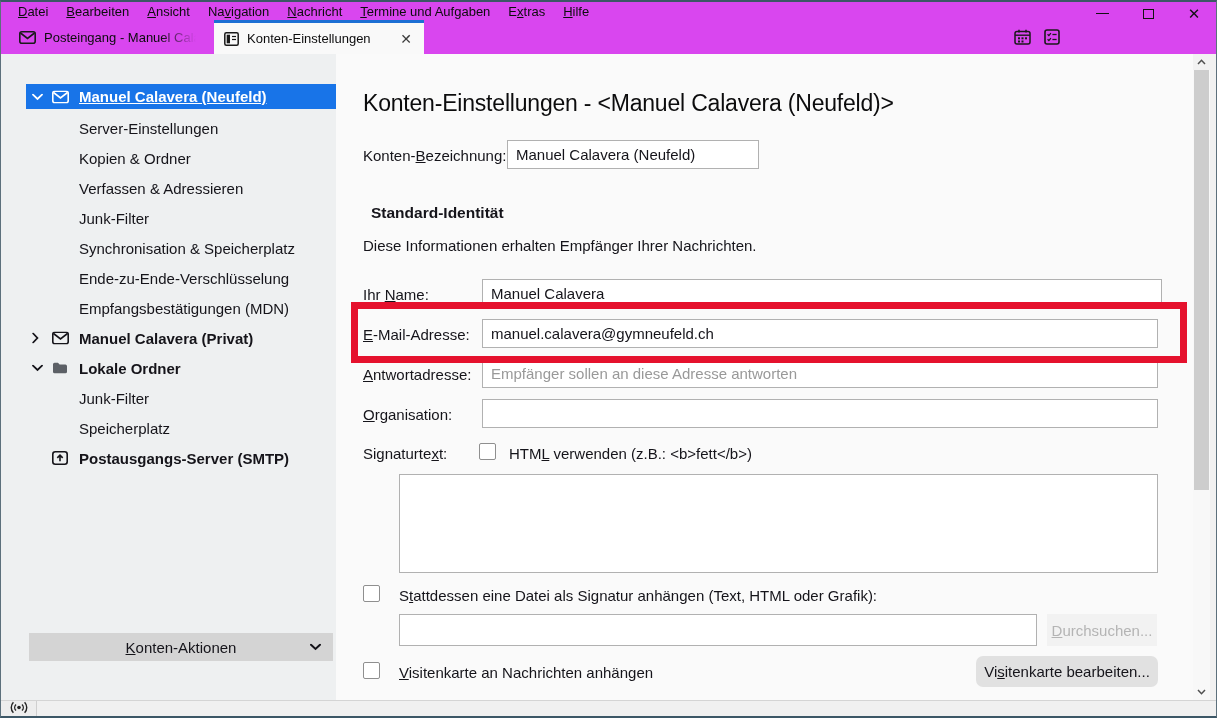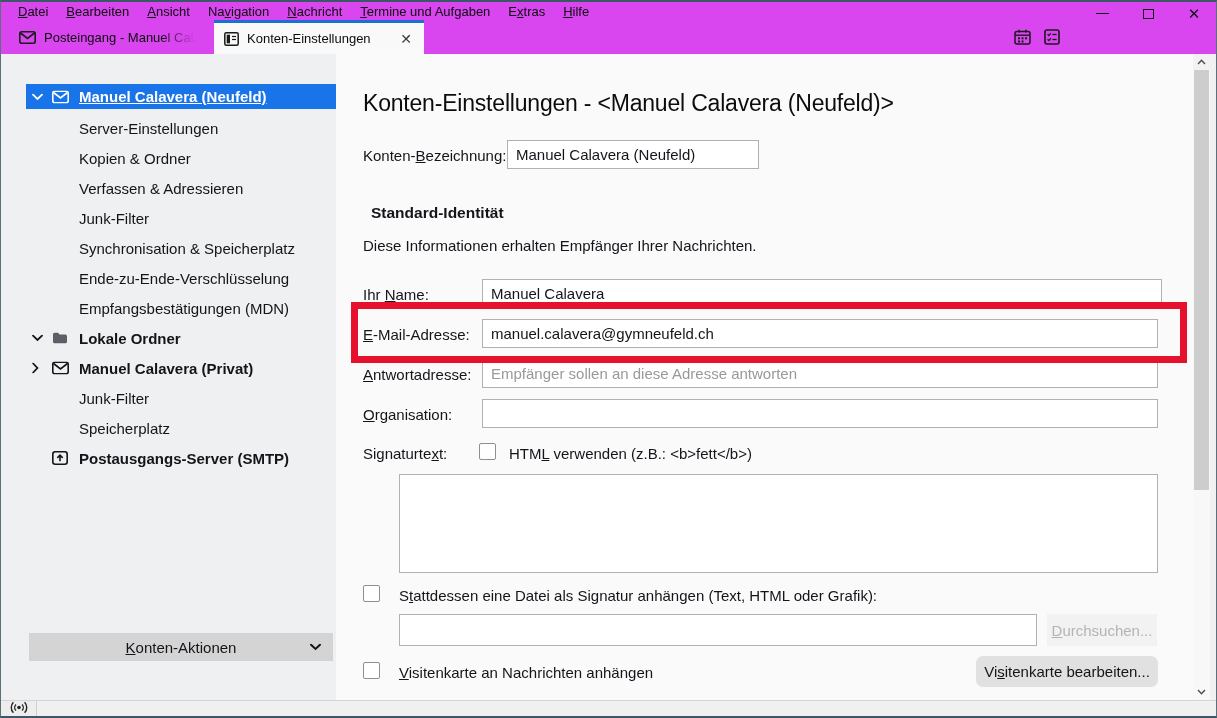--- a/index.html
+++ b/index.html
@@ -181,44 +181,44 @@
             <span class="tlabel">Synchronisation &amp; Speicherplatz</span>
           </div>
           <div class="tree-row">
             <span class="tlabel">Ende-zu-Ende-Verschlüsselung</span>
           </div>
           <div class="tree-row">
             <span class="tlabel">Empfangsbestätigungen (MDN)</span>
           </div>
           <div class="tree-row bold">
             <span class="chev">
-              <svg width="11" height="7" viewBox="0 0 11 7">
-                <path d="M1 1.2 L5.5 5.4 L10 1.2" fill="none" stroke="currentColor" stroke-width="1.8" stroke-linecap="round"></path>
-              </svg>
-            </span>
-            <span class="ticon">
-              <svg width="16" height="13" viewBox="0 0 16 13">
-                <path d="M1 2.8 q0-1.6 1.6-1.6 h3.4 l1.6 1.9 h5.8 q1.6 0 1.6 1.6 v5.5 q0 1.6-1.6 1.6 h-10.8 q-1.6 0-1.6-1.6 z" fill="#5c6066"></path>
-              </svg>
-            </span>
-            <span class="tlabel">Lokale Ordner</span>
-          </div>
-          <div class="tree-row bold">
-            <span class="chev">
               <svg width="7" height="11" viewBox="0 0 7 11">
                 <path d="M1.2 1 L5.4 5.5 L1.2 10" fill="none" stroke="currentColor" stroke-width="1.8" stroke-linecap="round"></path>
               </svg>
             </span>
             <span class="ticon">
               <svg width="17" height="13" viewBox="0 0 17 13">
                 <rect x="0.8" y="0.8" width="15.4" height="11.4" rx="2" fill="none" stroke="currentColor" stroke-width="1.6"></rect>
                 <path d="M1.5 2 L8.5 7.5 L15.5 2" fill="none" stroke="currentColor" stroke-width="1.6"></path>
               </svg>
             </span>
             <span class="tlabel">Manuel Calavera (Privat)</span>
+          </div>
+          <div class="tree-row bold">
+            <span class="chev">
+              <svg width="11" height="7" viewBox="0 0 11 7">
+                <path d="M1 1.2 L5.5 5.4 L10 1.2" fill="none" stroke="currentColor" stroke-width="1.8" stroke-linecap="round"></path>
+              </svg>
+            </span>
+            <span class="ticon">
+              <svg width="16" height="13" viewBox="0 0 16 13">
+                <path d="M1 2.8 q0-1.6 1.6-1.6 h3.4 l1.6 1.9 h5.8 q1.6 0 1.6 1.6 v5.5 q0 1.6-1.6 1.6 h-10.8 q-1.6 0-1.6-1.6 z" fill="#5c6066"></path>
+              </svg>
+            </span>
+            <span class="tlabel">Lokale Ordner</span>
           </div>
           <div class="tree-row">
             <span class="tlabel">Junk-Filter</span>
           </div>
           <div class="tree-row">
             <span class="tlabel">Speicherplatz</span>
           </div>
           <div class="tree-row bold">
             <span class="ticon">
               <svg width="16" height="14" viewBox="0 0 16 14">

